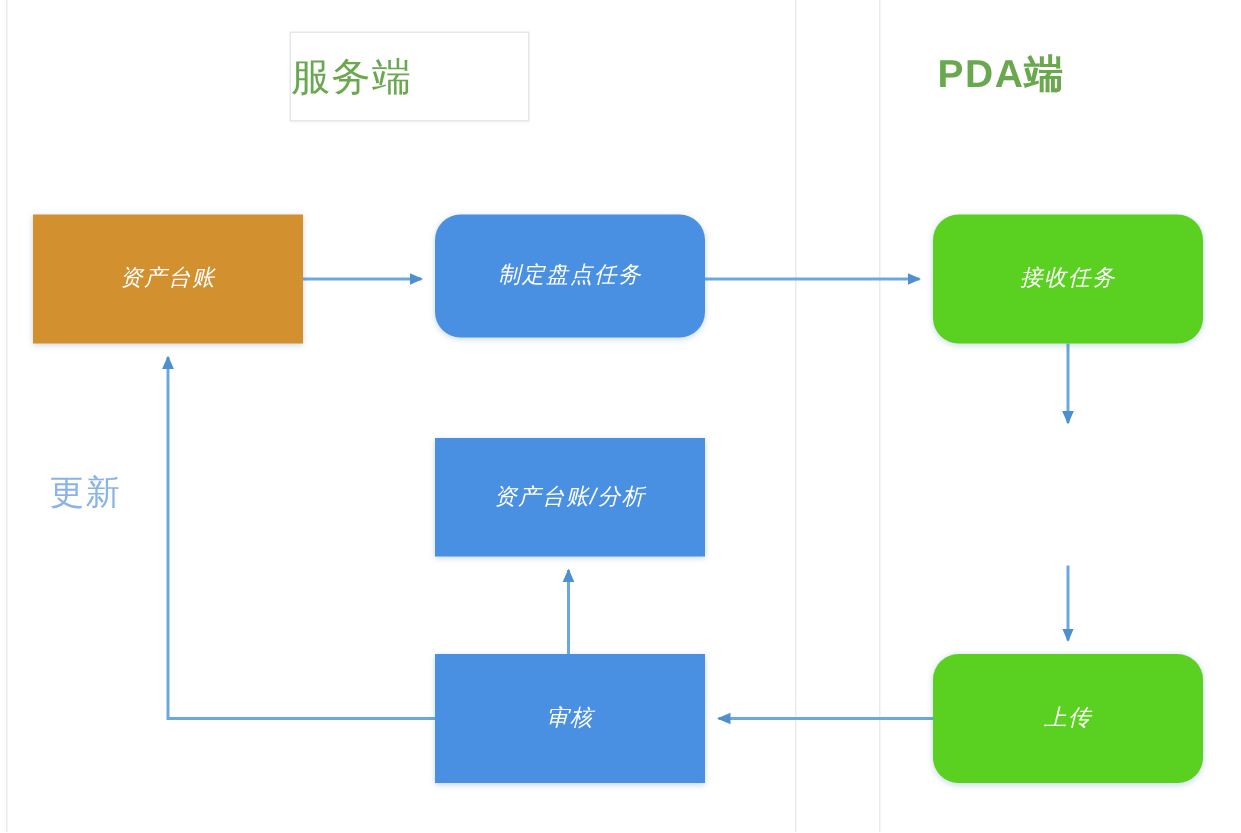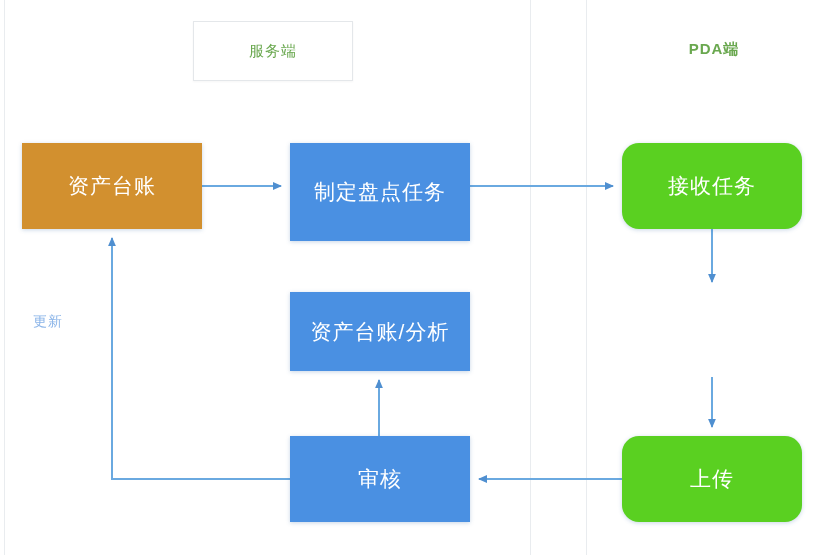--- a/index.html
+++ b/index.html
@@ -26,23 +26,22 @@
   }
   .lane-rule.l0 { left: 4px; }
   .lane-rule.l1 { left: 530px; }
   .lane-rule.l2 { left: 586px; }
 
   
   .lane-header {
     position: absolute;
     display: flex;
     align-items: center;
-    justify-content: center;
     color: #6aa84f;
-    font-size: 15px;
+    font-size: 26px;
     letter-spacing: 1px;
     white-space: nowrap;
   }
   .lane-header.boxed {
     border: 1px solid #e4e7ea;
     background: #ffffff;
     box-shadow: 0 1px 2px rgba(0,0,0,0.04);
   }
   #lane-header-server {
     left: 193px;  top: 21px;  width: 158px; height: 58px;
@@ -52,32 +51,33 @@
   }
 
   
   .node {
     position: absolute;
     display: flex;
     align-items: center;
     justify-content: center;
     text-align: center;
     color: #ffffff;
-    font-size: 21px;
+    font-size: 15px;
     line-height: 1.32;
     letter-spacing: 1px;
     box-shadow: 0 1px 4px rgba(60,110,170,0.28);
     box-sizing: border-box;
+    font-style: italic;
   }
   .node.orange { background: #d2902f; }
   .node.blue   { background: #4a90e2; }
   .node.green  { background: #5ad021; border-radius: 17px; }
 
   #node-asset-ledger     { left: 22px;  top: 143px; width: 180px; height: 86px; }
-  #node-create-task      { left: 290px; top: 143px; width: 180px; height: 98px; }
+  #node-create-task      { left: 290px; top: 143px; width: 180px; height: 82px; border-radius: 17px; }
   #node-receive-task     { left: 622px; top: 143px; width: 180px; height: 86px; }
   #node-history-analysis { left: 290px; top: 292px; width: 180px; height: 79px; }
   #node-execute-count    { left: 622px; top: 291px; width: 180px; height: 86px; }
   #node-review           { left: 290px; top: 436px; width: 180px; height: 86px; }
   #node-upload           { left: 622px; top: 436px; width: 180px; height: 86px; }
 
   .node-label { display: block; }
 
   
   .edge-svg {
@@ -86,21 +86,21 @@
     top: 0;
     width: 827px;
     height: 555px;
     pointer-events: none;
   }
 
   
   .annotation {
     position: absolute;
     color: #8ab4e8;
-    font-size: 14px;
+    font-size: 23px;
     letter-spacing: 1px;
     white-space: nowrap;
   }
   #annotation-update { left: 33px; top: 313px; }
 </style>
 </head>
 <body>
 
 <div id="canvas">
 

